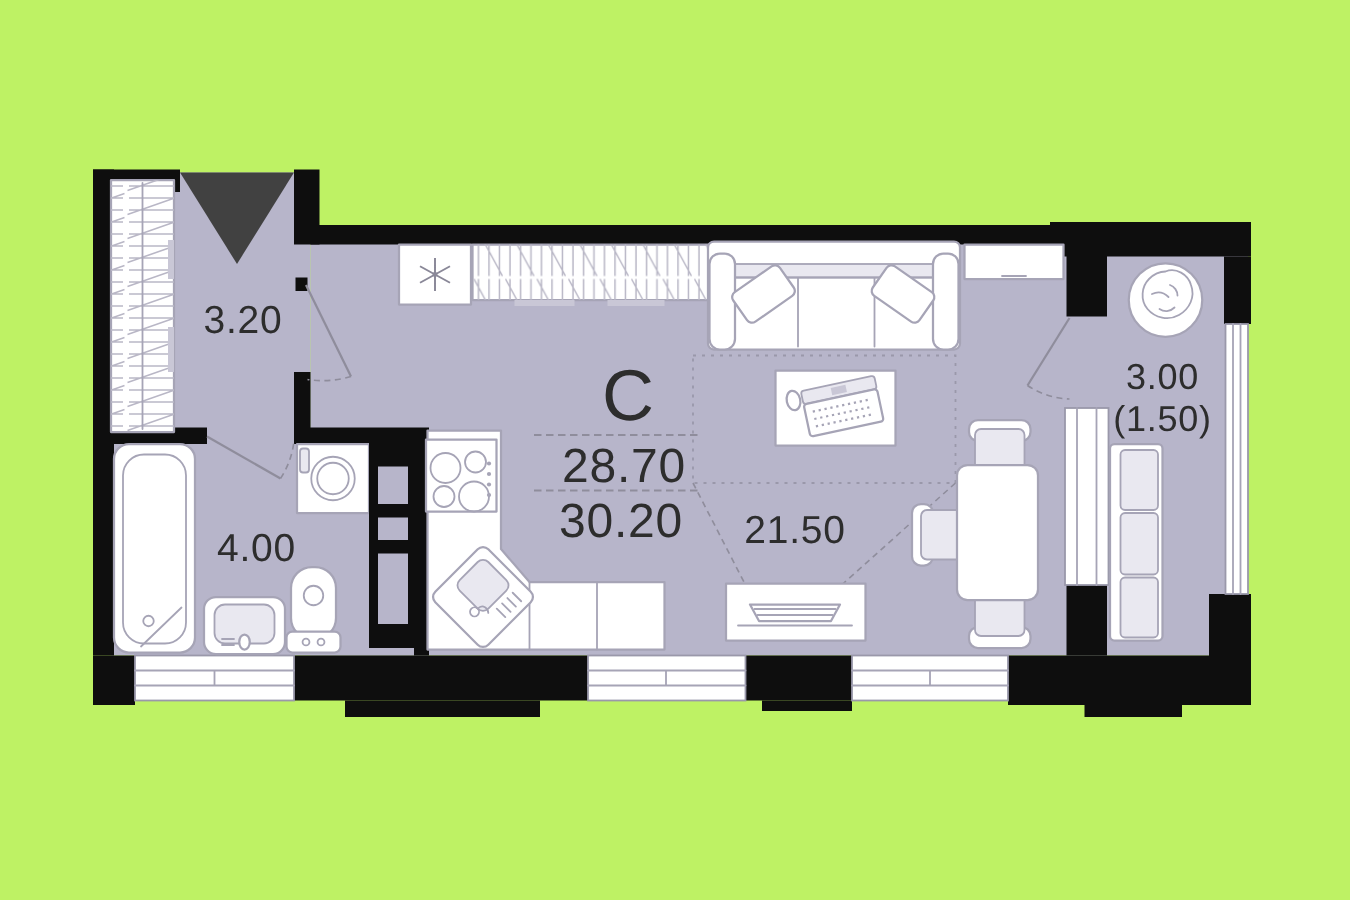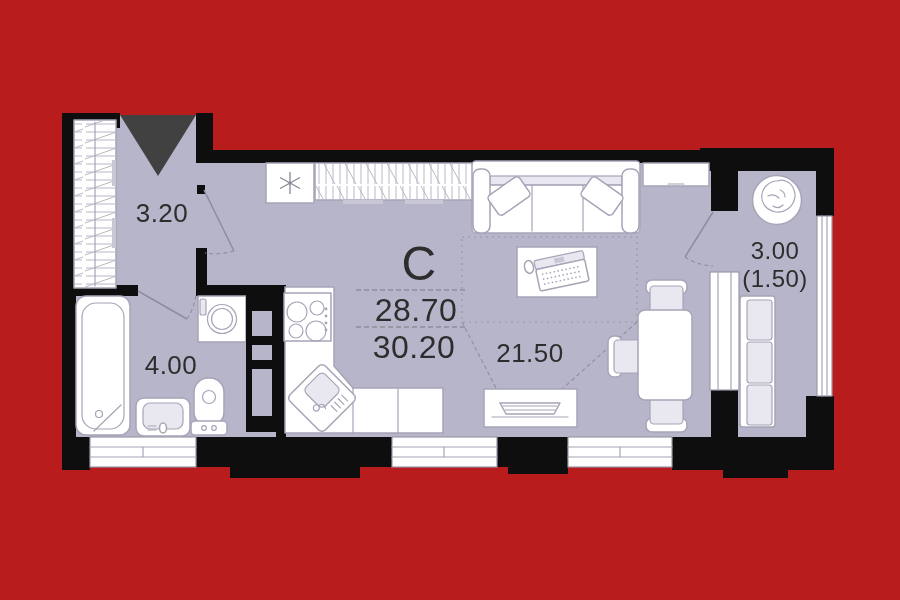--- a/index.html
+++ b/index.html
@@ -1,16 +1,16 @@
 <!DOCTYPE html>
 <html><head>
 <meta charset="utf-8">
 <style>
   html,body{margin:0;padding:0;background:#ffffff;}
-  .stage{position:relative;width:900px;height:600px;background:#b91c1c;overflow:hidden;
+  .stage{position:relative;width:900px;height:600px;background:#bef264;overflow:hidden;
          font-family:"Liberation Sans","DejaVu Sans",sans-serif;}
   svg{display:block;}
   .floor{fill:#b7b5ca;stroke:none;}
   .wall{fill:#0e0e0e;stroke:none;}
   .furn{fill:#ffffff;stroke:#a6a4b6;stroke-width:1.5;stroke-linejoin:round;stroke-linecap:round;}
   .soft{fill:#e9e8f0;stroke:#a6a4b6;stroke-width:1.2;}
   .thin{stroke:#a6a4b6;stroke-width:1.2;fill:none;stroke-linecap:round;}
   .hatchline{stroke:#b9b7c6;stroke-width:1;}
   .win{fill:#ffffff;stroke:#9a98aa;stroke-width:1.2;}
   .doorline{stroke:#8f8d9c;stroke-width:1.5;fill:none;}

